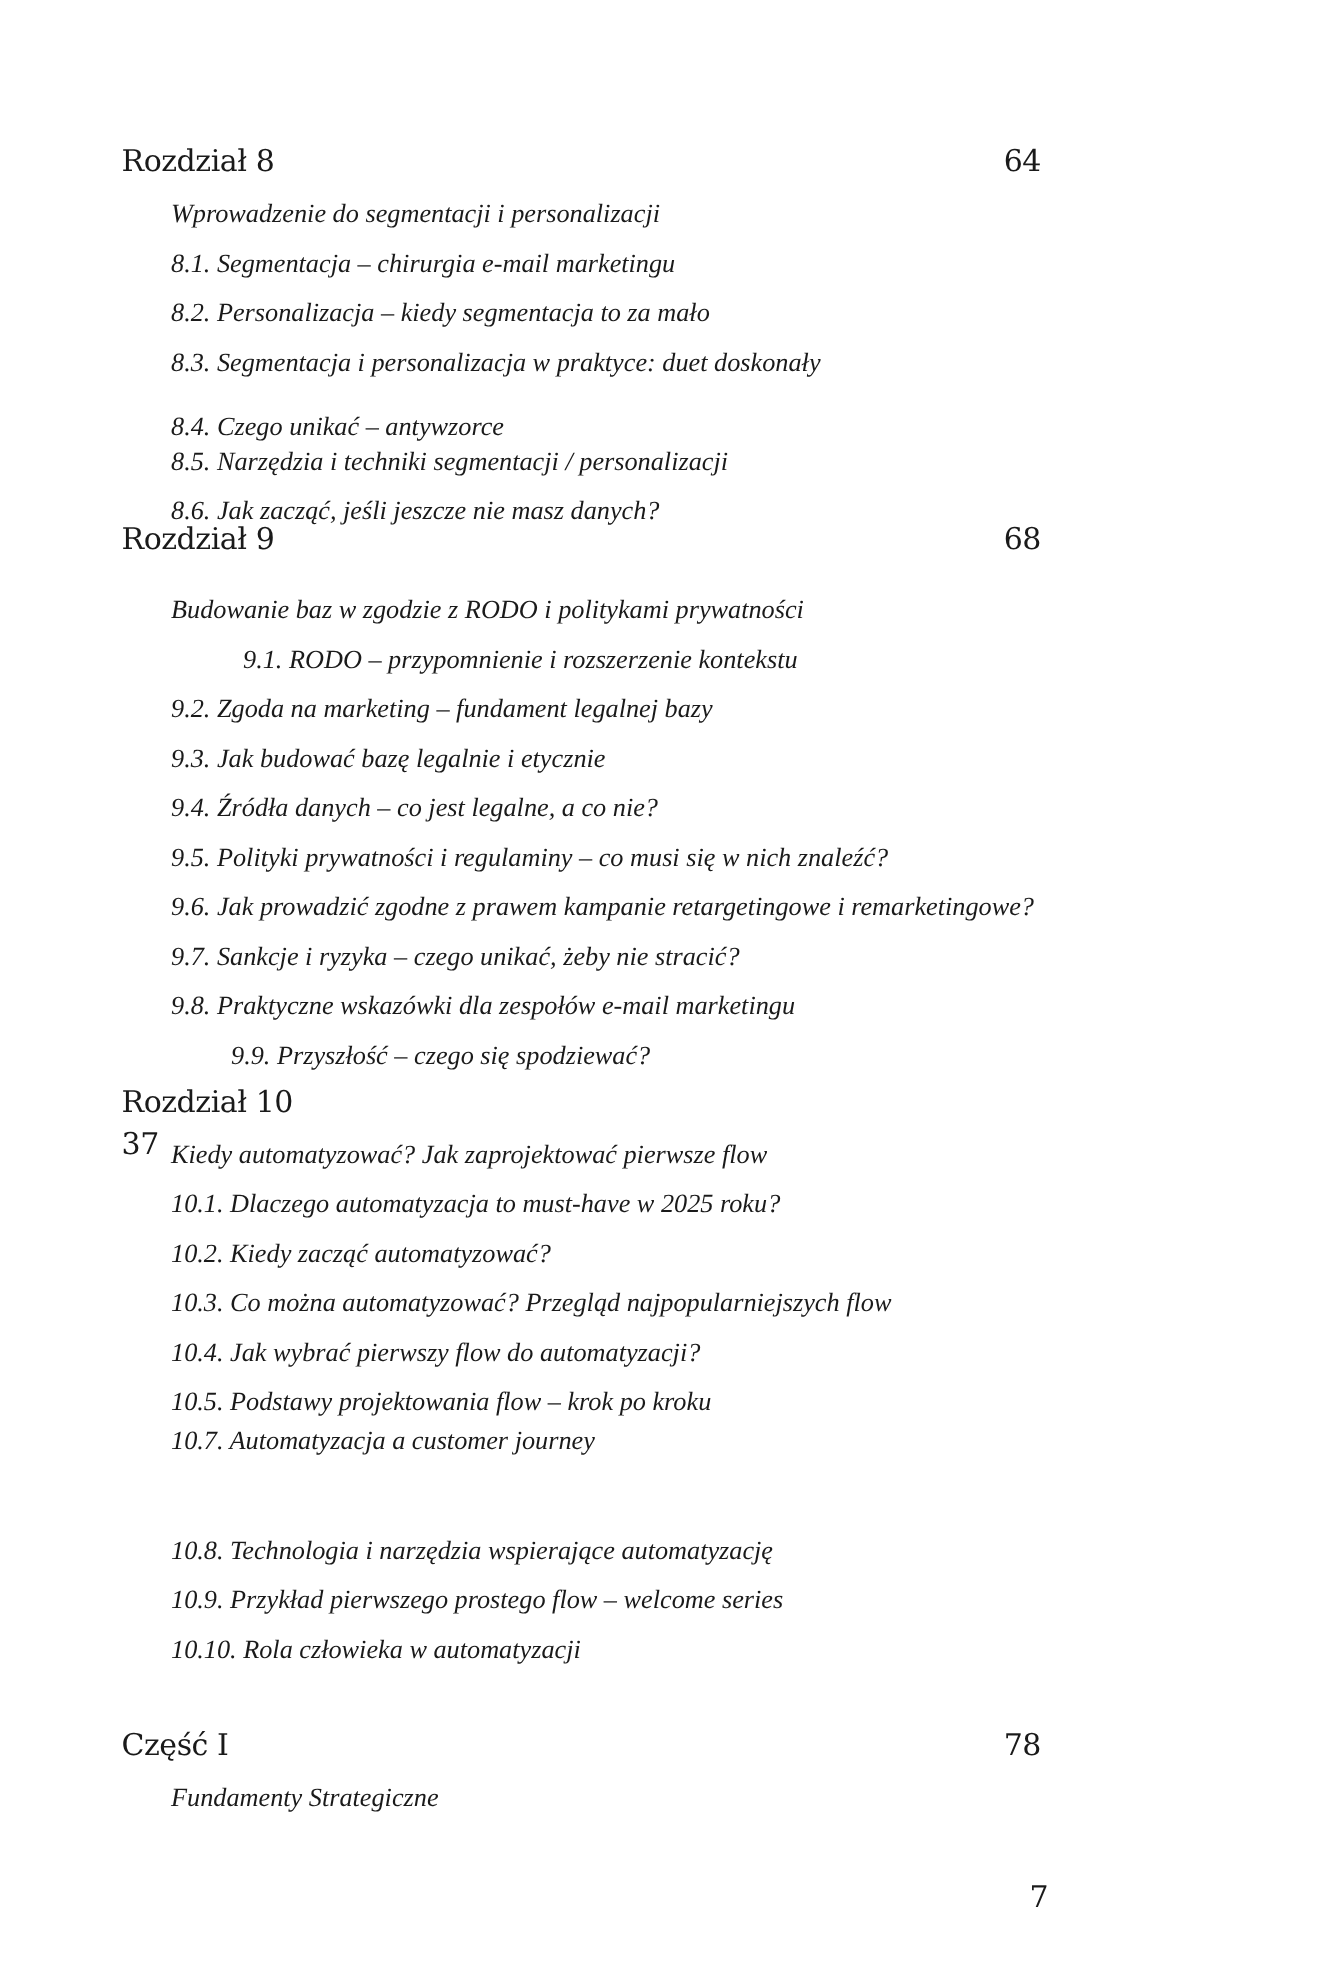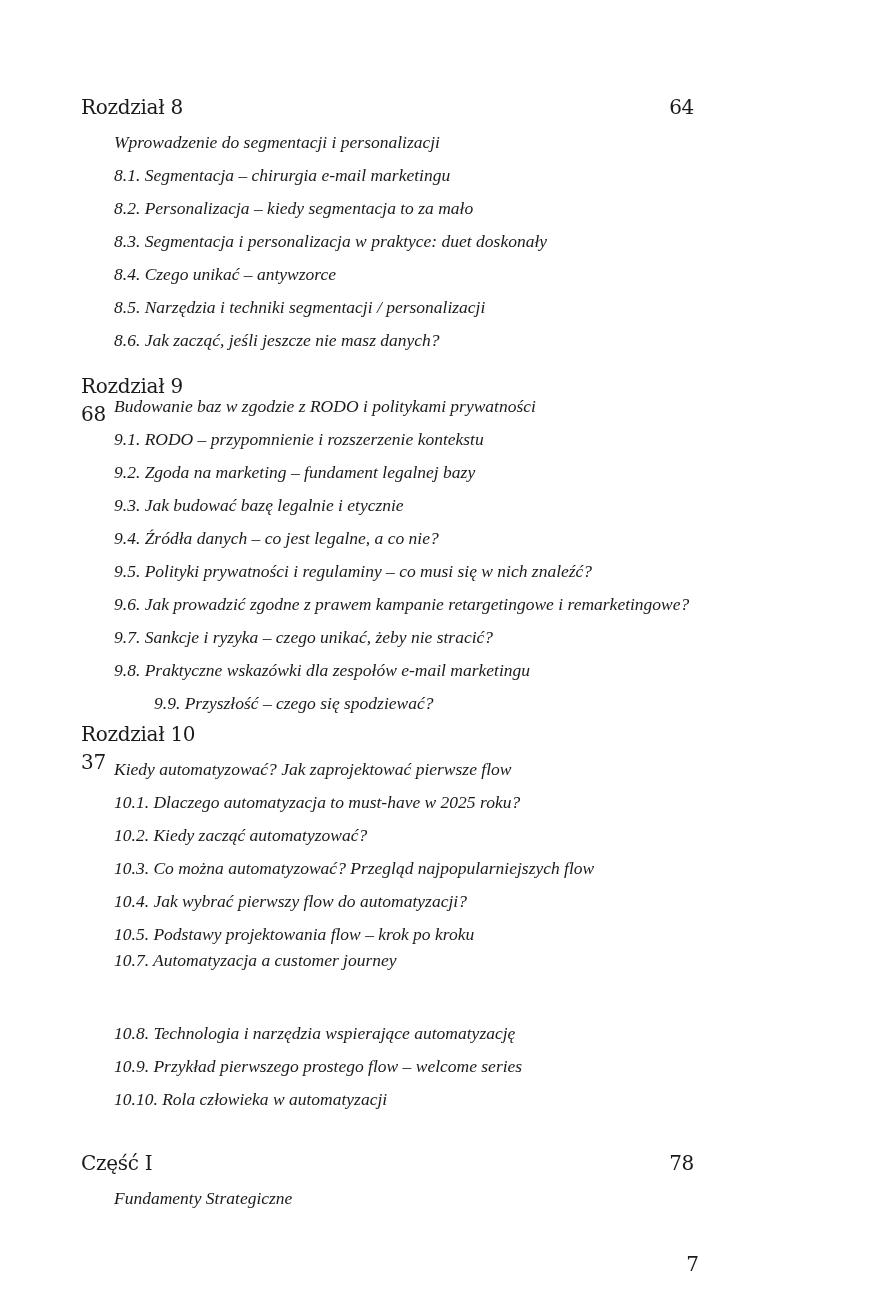--- a/index.html
+++ b/index.html
@@ -27,30 +27,30 @@
 <div class="page">
 
   <div class="chapter" style="top:93px;">
     <span>Rozdział 8</span>
     <span class="num">64</span>
   </div>
   <div class="item" style="top:130px;">Wprowadzenie do segmentacji i personalizacji</div>
   <div class="item" style="top:163px;">8.1. Segmentacja – chirurgia e-mail marketingu</div>
   <div class="item" style="top:196px;">8.2. Personalizacja – kiedy segmentacja to za mało</div>
   <div class="item" style="top:229px;">8.3. Segmentacja i personalizacja w praktyce: duet doskonały</div>
-  <div class="item" style="top:262px;">8.4. Czego unikać – antywzorce</div>
+  <div class="item" style="top:272px;">8.4. Czego unikać – antywzorce</div>
   <div class="item" style="top:295px;">8.5. Narzędzia i techniki segmentacji / personalizacji</div>
   <div class="item" style="top:328px;">8.6. Jak zacząć, jeśli jeszcze nie masz danych?</div>
 
-  <div class="chapter" style="top:372px;flex-direction:column;">
+  <div class="chapter" style="top:345px;">
     <span>Rozdział 9</span>
     <span class="num">68</span>
   </div>
   <div class="item" style="top:394px;">Budowanie baz w zgodzie z RODO i politykami prywatności</div>
-  <div class="item" style="top:427px;">9.1. RODO – przypomnienie i rozszerzenie kontekstu</div>
+  <div class="item" style="top:427px;margin-left:48px;">9.1. RODO – przypomnienie i rozszerzenie kontekstu</div>
   <div class="item" style="top:460px;">9.2. Zgoda na marketing – fundament legalnej bazy</div>
   <div class="item" style="top:493px;">9.3. Jak budować bazę legalnie i etycznie</div>
   <div class="item" style="top:526px;">9.4. Źródła danych – co jest legalne, a co nie?</div>
   <div class="item" style="top:559px;">9.5. Polityki prywatności i regulaminy – co musi się w nich znaleźć?</div>
   <div class="item" style="top:592px;">9.6. Jak prowadzić zgodne z prawem kampanie retargetingowe i remarketingowe?</div>
   <div class="item" style="top:625px;">9.7. Sankcje i ryzyka – czego unikać, żeby nie stracić?</div>
   <div class="item" style="top:658px;">9.8. Praktyczne wskazówki dla zespołów e-mail marketingu</div>
   <div class="item" style="top:691px;margin-left:40px;">9.9. Przyszłość – czego się spodziewać?</div>
 
   <div class="chapter" style="top:720px;flex-direction:column;">

